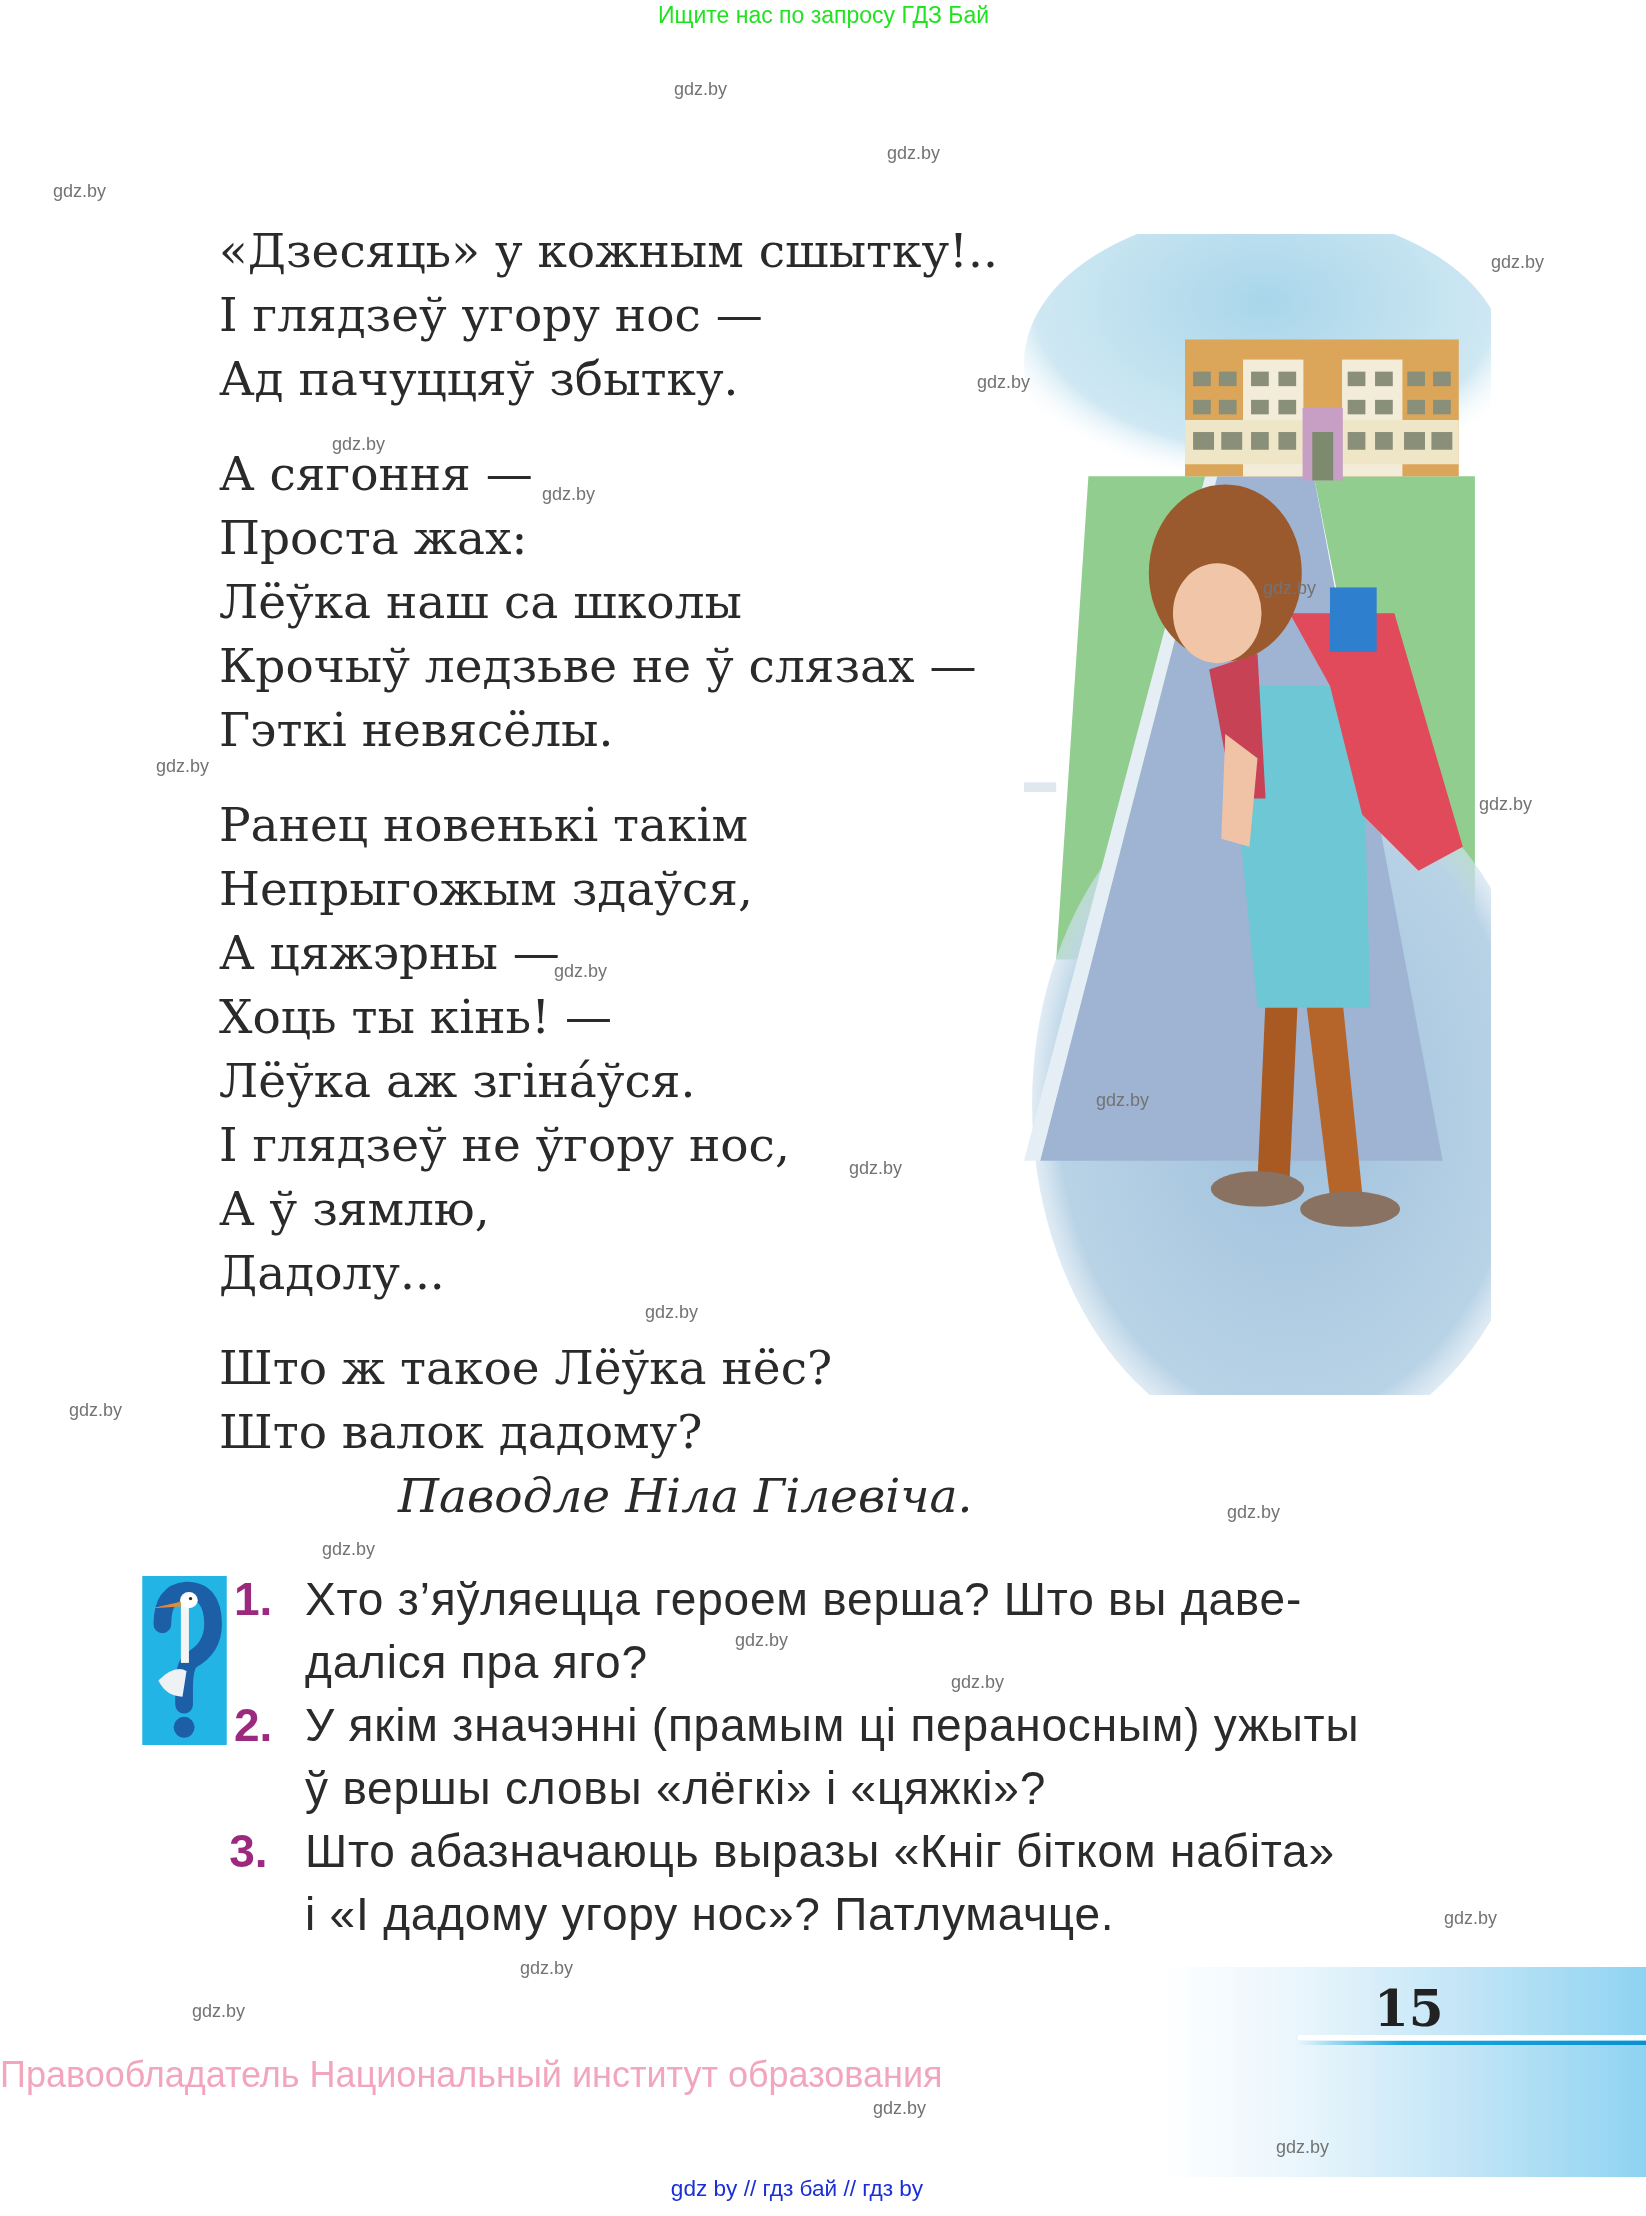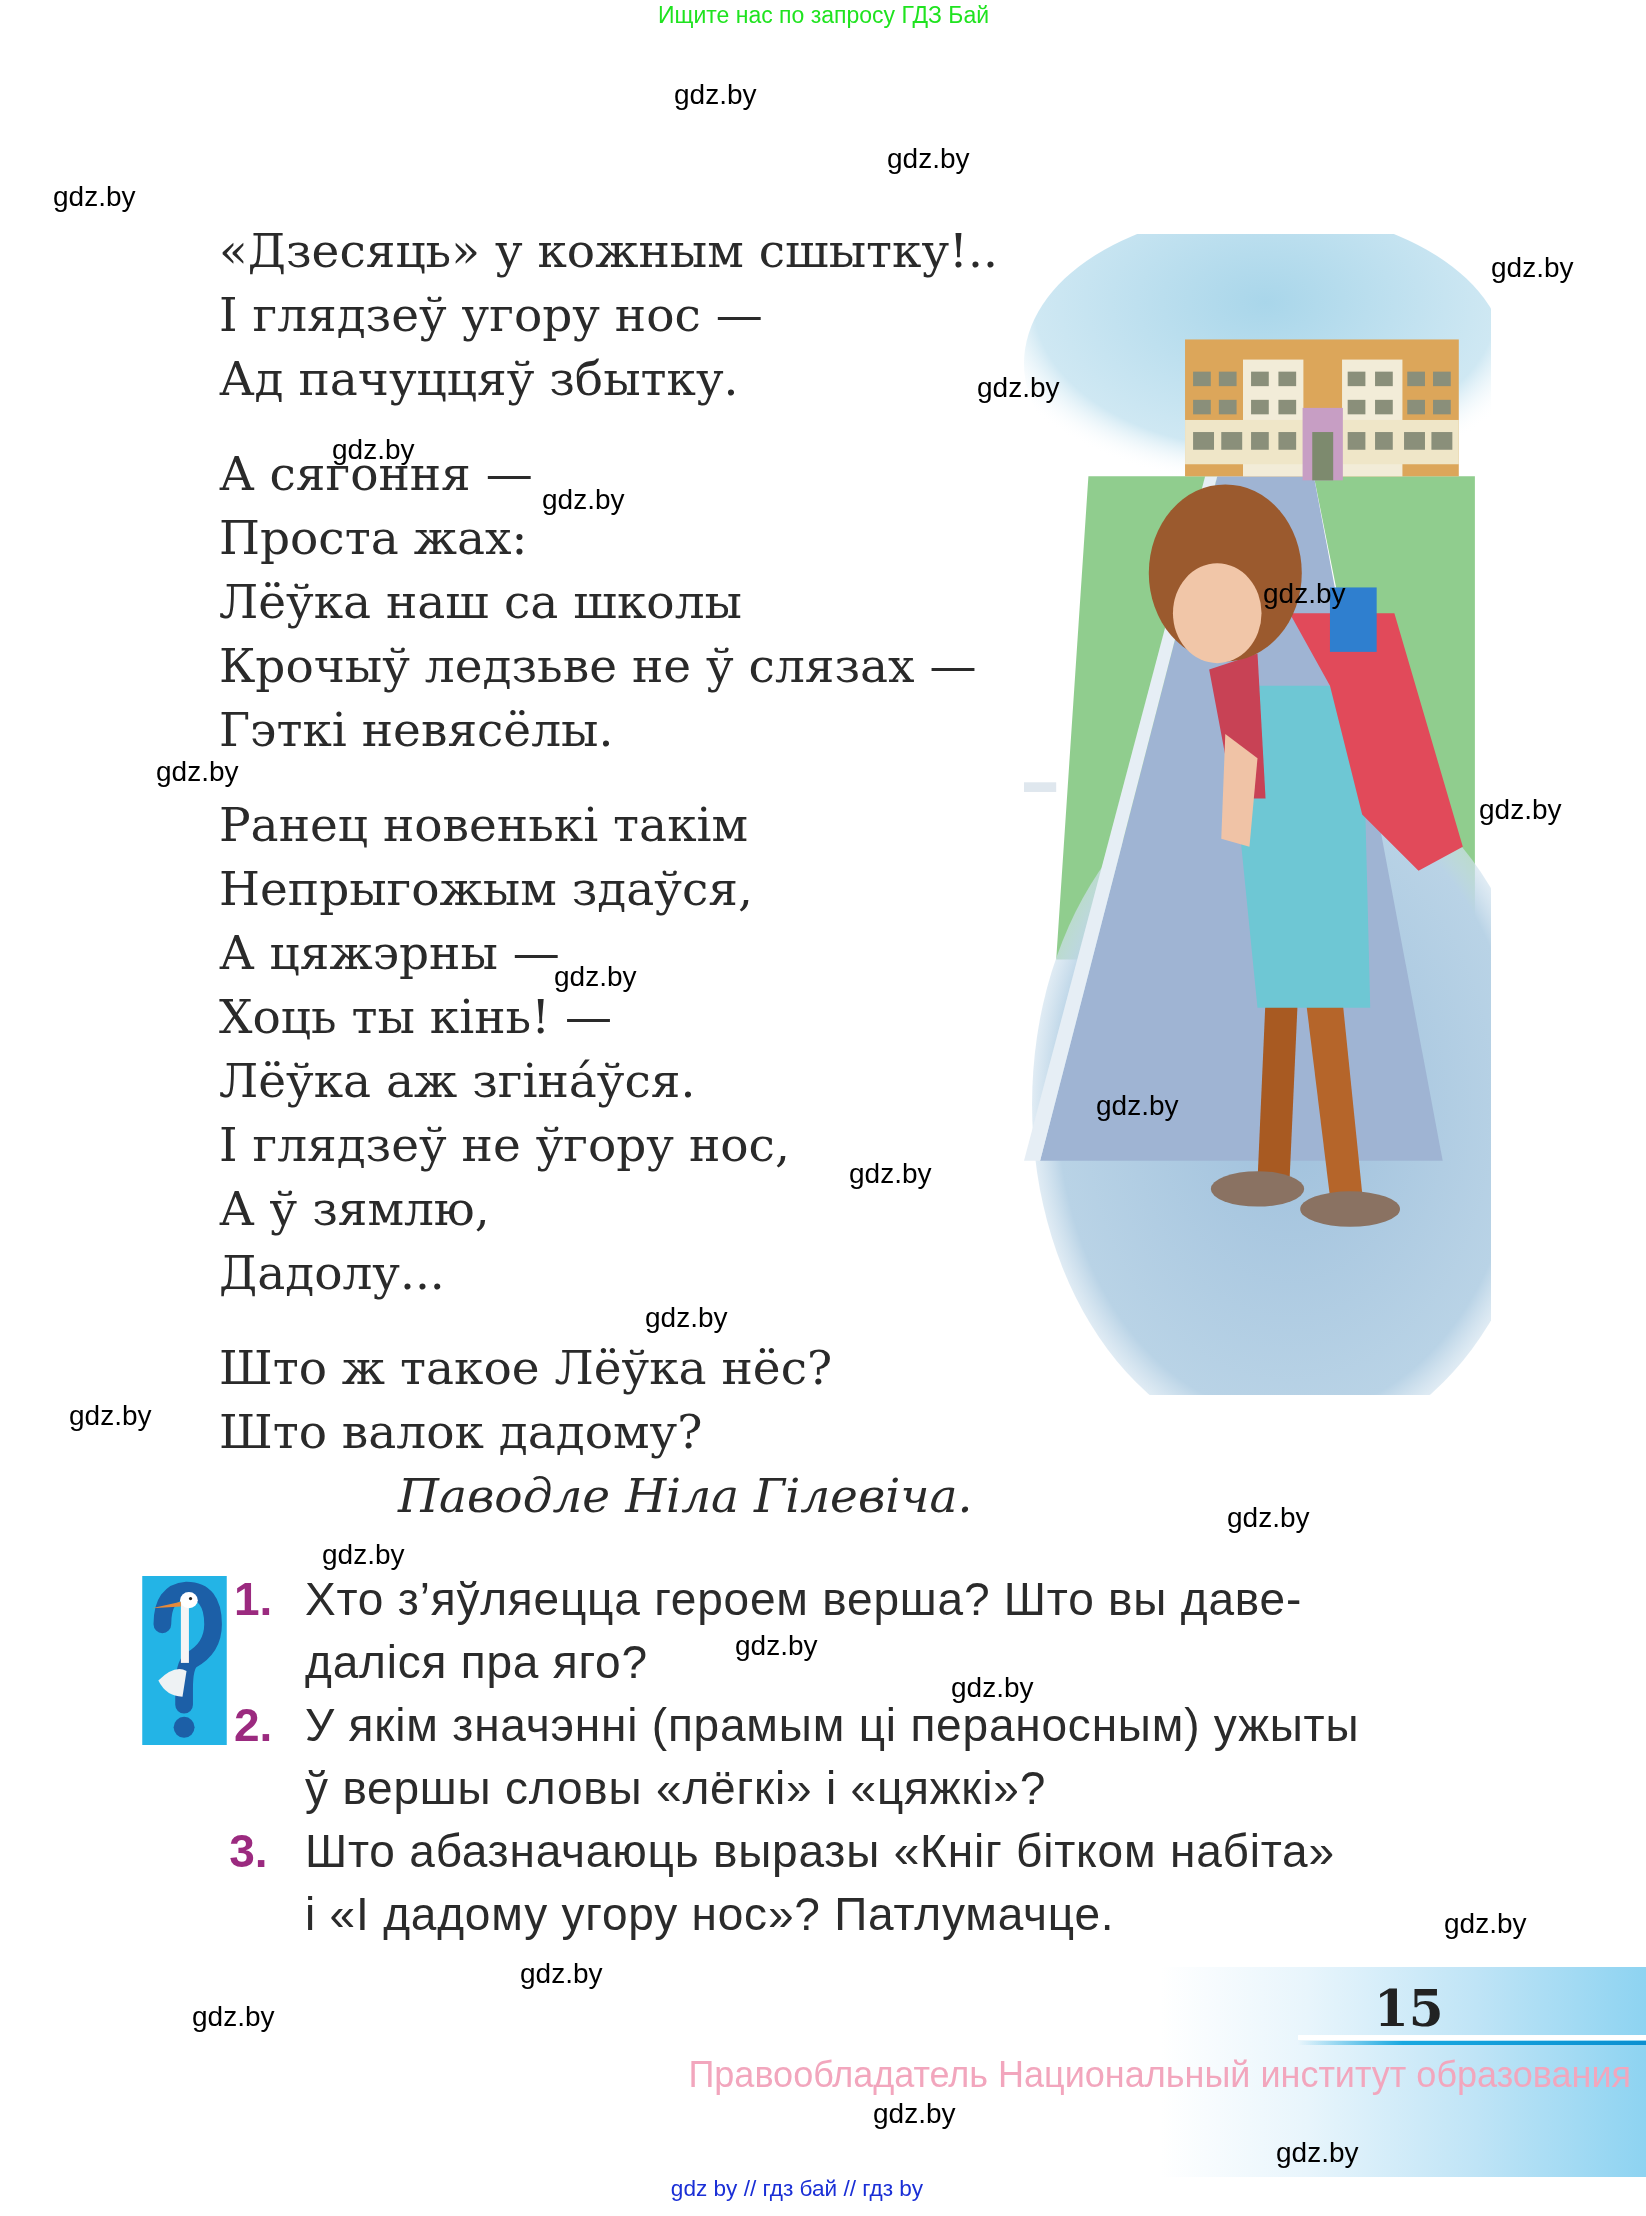--- a/index.html
+++ b/index.html
@@ -7,21 +7,21 @@
     width: 1647px; height: 2216px; position: relative; overflow: hidden;
     background: #ffffff;
     font-family: "Liberation Sans", sans-serif;
   }
   .banner {
     position: absolute; top: 1.6px; left: 0; width: 1647px; text-align: center;
     color: #1fe31f; font-size: 23px; font-family: "Liberation Sans", sans-serif;
   }
   .wm {
     position: absolute; font-family: "Liberation Sans", sans-serif;
-    font-size: 28px; color: #000000; white-space: nowrap; z-index: 5;
+    font-size: 18px; color: #737373; white-space: nowrap; z-index: 5;
   }
   .poem {
     position: absolute; left: 219px; top: 219px; width: 887px;
     font-family: "DejaVu Serif", "Liberation Serif", serif;
     color: #2a2a2a; font-size: 47px; line-height: 64px;
   }
   .stanza { margin: 0 0 31px 0; }
   .line { display: block; white-space: nowrap; }
   .author {
     display: block; font-style: italic; padding-left: 179px; margin-top: 0;
@@ -53,21 +53,21 @@
   }
   .pageline1 {
     position: absolute; left: 1298px; top: 2035px; width: 349px; height: 4.8px;
     background: #ffffff;
   }
   .pageline2 {
     position: absolute; left: 1298px; top: 2041px; width: 349px; height: 4px;
     background: linear-gradient(to right, rgba(0,160,220,0) 0%, #18a8e0 30%, #0a8fd0 100%);
   }
   .copyright {
-    position: absolute; left: 0; top: 2054px; width: 1647px; text-align: right;
+    position: absolute; left: 0; top: 2054px; width: 1647px; text-align: left;
     color: #f2a6bd; font-size: 36px; font-family: "Liberation Sans", sans-serif;
     padding-right: 16px; box-sizing: border-box;
   }
   .footer-links {
     position: absolute; left: 0; top: 2176px; width: 1594px; text-align: center;
     color: #1a2fd6; font-size: 22.6px; font-family: "Liberation Sans", sans-serif;
   }
 </style>
 </head>
 <body>

